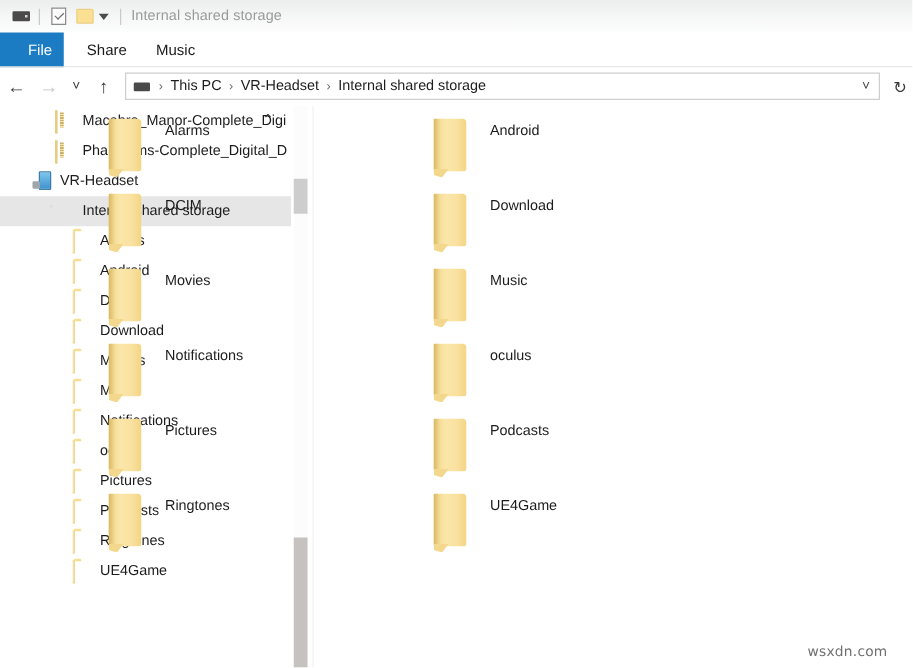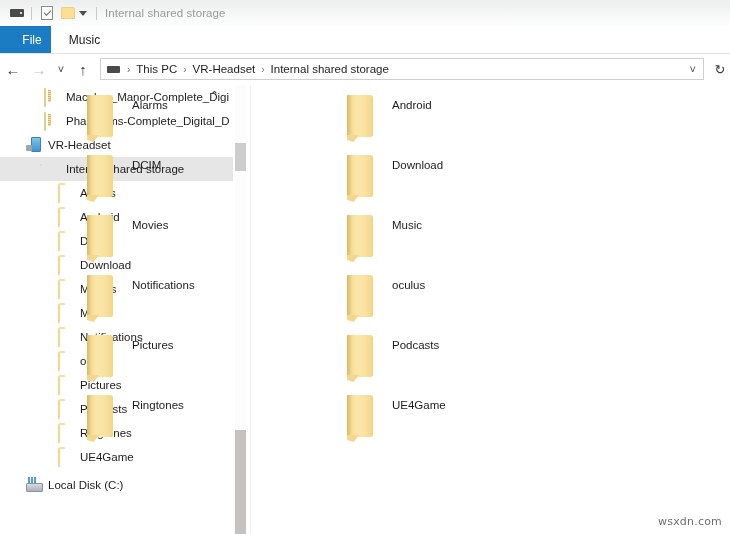--- a/index.html
+++ b/index.html
@@ -461,21 +461,21 @@
     font-size: 11.5px;
     color: #1c1c1c;
     margin-left: 17px;
     margin-top: 6px;
     white-space: nowrap;
   }
 
   
   .watermark {
     position: absolute;
-    right: 8px;
+    right: 20px;
     bottom: 6px;
     font-size: 11px;
     color: #6e6e6e;
     font-family: "DejaVu Sans", sans-serif;
     letter-spacing: 0.2px;
     margin-left: 15px;
   }
 </style>
 </head>
 <body>
@@ -495,20 +495,21 @@
     </div>
     <div class="qat-btn" style="width:14px;">
       <span class="ico-caret-down"></span>
     </div>
     <div class="qat-sep"></div>
     <span class="title-text">Internal shared storage</span>
   </div>
 
   <div class="ribbon">
     <div class="tab tab-file">File</div>
+    <div class="tab tab-share">Share</div>
     <div class="tab tab-view">Music</div>
   </div>
   <div class="ribbon-underline"></div>
 
   <div class="navbar">
     <div class="nav-btn">←</div>
     <div class="nav-btn disabled">→</div>
     <div class="nav-btn small">˅</div>
     <div class="nav-btn">↑</div>
 
@@ -587,24 +588,20 @@
           <span class="tree-label">Podcasts</span>
         </div>
         <div class="tree-row" style="padding-left: 58px;">
           <span class="tree-icon"><span class="ic-folder"></span></span>
           <span class="tree-label">Ringtones</span>
         </div>
         <div class="tree-row" style="padding-left: 58px;">
           <span class="tree-icon"><span class="ic-folder"></span></span>
           <span class="tree-label">UE4Game</span>
         </div>
-        <div class="tree-row" style="margin-top: 4px; padding-left: 26px;">
-          <span class="tree-icon"><span class="ic-disk"></span></span>
-          <span class="tree-label">Local Disk (C:)</span>
-        </div>
       </div>
 
     <div class="navscroll">
       <div class="navscroll-track"></div>
       <div class="navscroll-thumb-top"></div>
       <div class="navscroll-thumb-bottom"></div>
     </div>
 
     <div class="pane-divider"></div>
 

